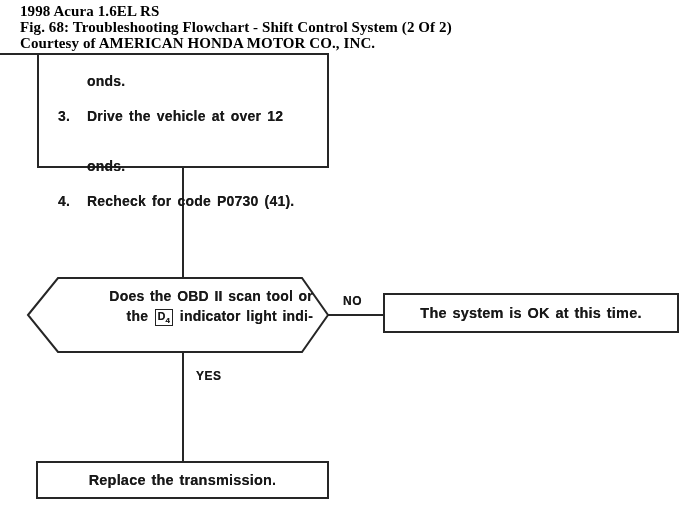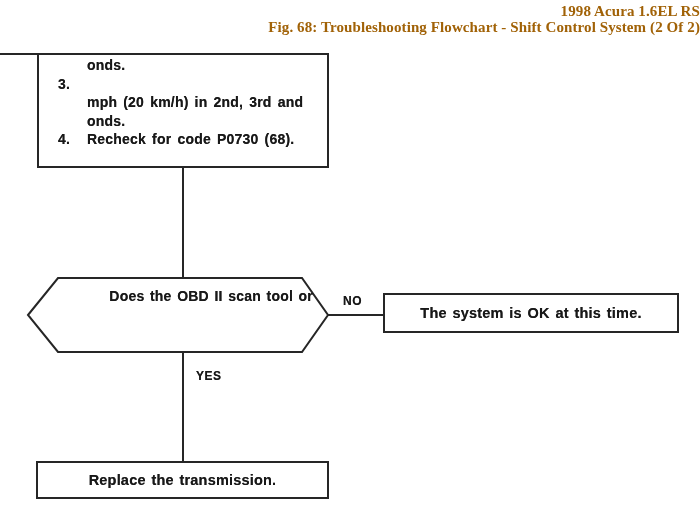--- a/index.html
+++ b/index.html
@@ -11,24 +11,24 @@
     background: #ffffff;
     font-family: "Liberation Sans", sans-serif;
     overflow: hidden;
   }
   
   .hdr {
     position: absolute;
     top: 3px;
     left: 20px;
     width: 680px;
-    text-align: right;
+    text-align: left;
     font-family: "Liberation Serif", serif;
     font-weight: bold;
-    color: #a16207;
+    color: #000000;
   }
   .hdr div {
     font-size: 15px;
     line-height: 16px;
     letter-spacing: 0.1px;
   }
   
   .chart-svg { position: absolute; left: 0; top: 0; }
   
   .txt {
@@ -39,21 +39,21 @@
   }
   .step-text {
     left: 58px;
     top: 56px;
     width: 266px;
     font-size: 14px;
     line-height: 18.5px;
     letter-spacing: 0.2px;
     word-spacing: 2px;
   }
-  .step-line { display: flex; }
+  .step-line { display: flex; margin-top: 16px; }
   .step-num { width: 29px; flex: none; }
   .step-body { flex: 1; }
   .dec-text {
     left: 68px;
     top: 287px;
     width: 245px;
     font-size: 14px;
     line-height: 19.5px;
     letter-spacing: 0.2px;
     word-spacing: 1.5px;
@@ -86,20 +86,21 @@
   .action-text { left: 37px;  top: 462px; width: 291px; height: 36px; }
 </style>
 </head>
 <body>
 
 <div class="page">
 
   <div class="hdr">
     <div>1998 Acura 1.6EL RS</div>
     <div>Fig. 68: Troubleshooting Flowchart - Shift Control System (2 Of 2)</div>
+    <div>Courtesy of AMERICAN HONDA MOTOR CO., INC.</div>
   </div>
 
   <svg class="chart-svg" width="700" height="514" viewBox="0 0 700 514">
     <g stroke="#262626" stroke-width="2" fill="none" stroke-linecap="square">
       <path d="M0 54 H38"></path>
       <line x1="183" y1="167" x2="183" y2="279"></line>
       <rect x="38" y="54" width="290" height="113" fill="#ffffff"></rect>
       <line x1="328" y1="315" x2="385" y2="315"></line>
       <line x1="183" y1="352" x2="183" y2="463"></line>
       <polygon points="28,315 58,278 302,278 328,315 302,352 58,352" fill="#ffffff"></polygon>
@@ -108,37 +109,42 @@
     </g>
   </svg>
 
   <div class="txt step-text">
     <div class="step-line">
       <span class="step-num"></span>
       <span class="step-body">onds.</span>
     </div>
     <div class="step-line">
       <span class="step-num">3.</span>
+      <span class="step-body">Drive the vehicle at over 12</span>
     </div>
     <div class="step-line">
       <span class="step-num"></span>
-      <span class="step-body">mph (20 km/h) in 2nd, 3rd and</span>
     </div>
     <div class="step-line">
       <span class="step-num"></span>
       <span class="step-body">onds.</span>
     </div>
     <div class="step-line">
       <span class="step-num">4.</span>
-      <span class="step-body">Recheck for code P0730 (68).</span>
+      <span class="step-body">Recheck for code P0730 (41).</span>
     </div>
   </div>
 
   <div class="txt dec-text">
     <div>Does the OBD II scan tool or</div>
+    <div>
+      <span>the</span>
+      <span class="d4"><span>D</span><sub>4</sub></span>
+      <span>indicator light indi-</span>
+    </div>
   </div>
 
   <div class="txt branch-label no-label">NO</div>
   <div class="txt branch-label yes-label">YES</div>
 
   <div class="txt box-label action-text">Replace the transmission.</div>
   <div class="txt box-label ok-text">The system is OK at this time.</div>
 
 </div>
 

